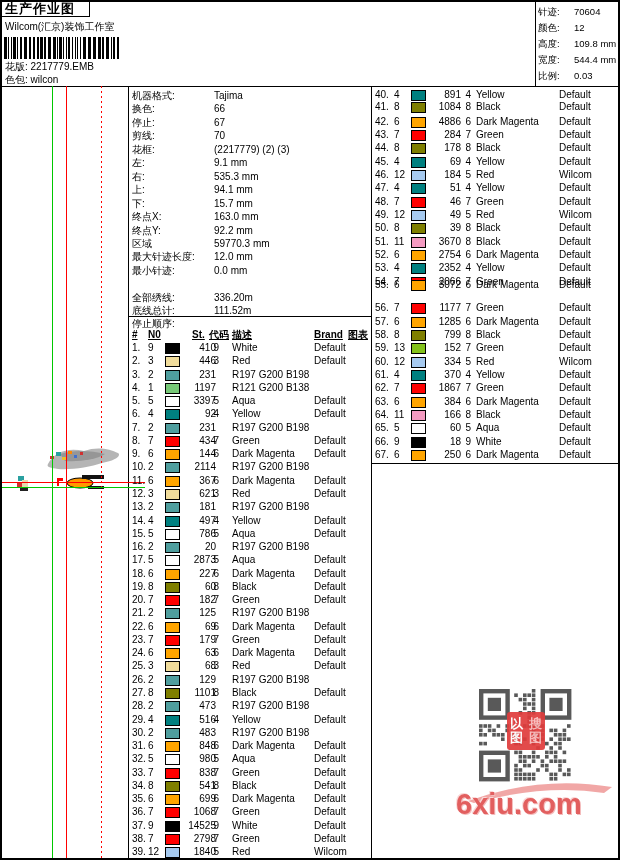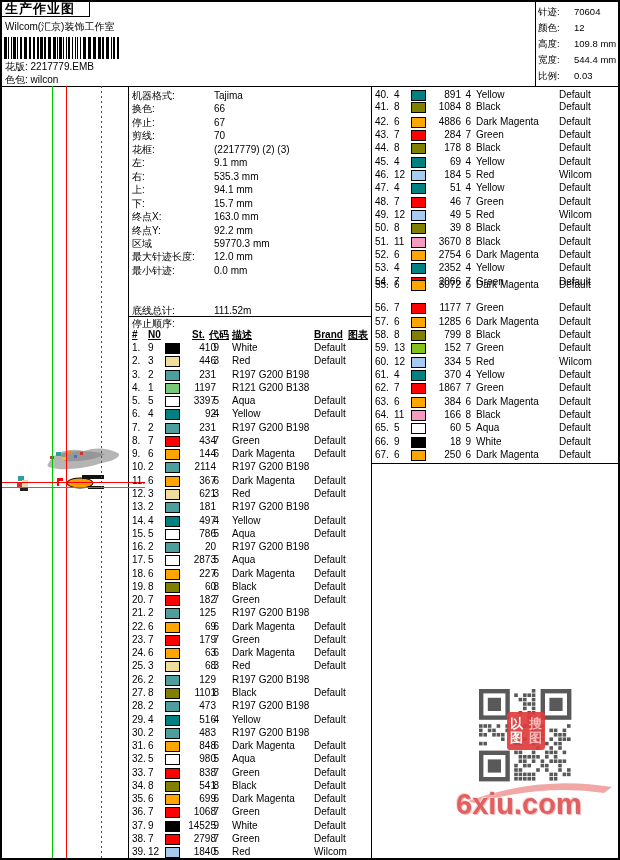--- a/index.html
+++ b/index.html
@@ -228,20 +228,24 @@
         <span class="m-label">区域</span>
         <span class="m-value">59770.3 mm</span>
       </div>
       <div class="m-row t10" style="top: 163.4px;">
         <span class="m-label">最大针迹长度:</span>
         <span class="m-value">12.0 mm</span>
       </div>
       <div class="m-row t10" style="top: 176.85px;">
         <span class="m-label">最小针迹:</span>
         <span class="m-value">0.0 mm</span>
+      </div>
+      <div class="m-row t10" style="top: 203.75px;">
+        <span class="m-label">全部绣线:</span>
+        <span class="m-value">336.20m</span>
       </div>
       <div class="m-row t10" style="top: 217.2px;">
         <span class="m-label">底线总计:</span>
         <span class="m-value">111.52m</span>
       </div>
     </div>
   <div class="abs hline stopseq-rule"></div>
   <div class="abs t10 stopseq-label">停止顺序:</div>
 
   <div class="abs t10 thead">

